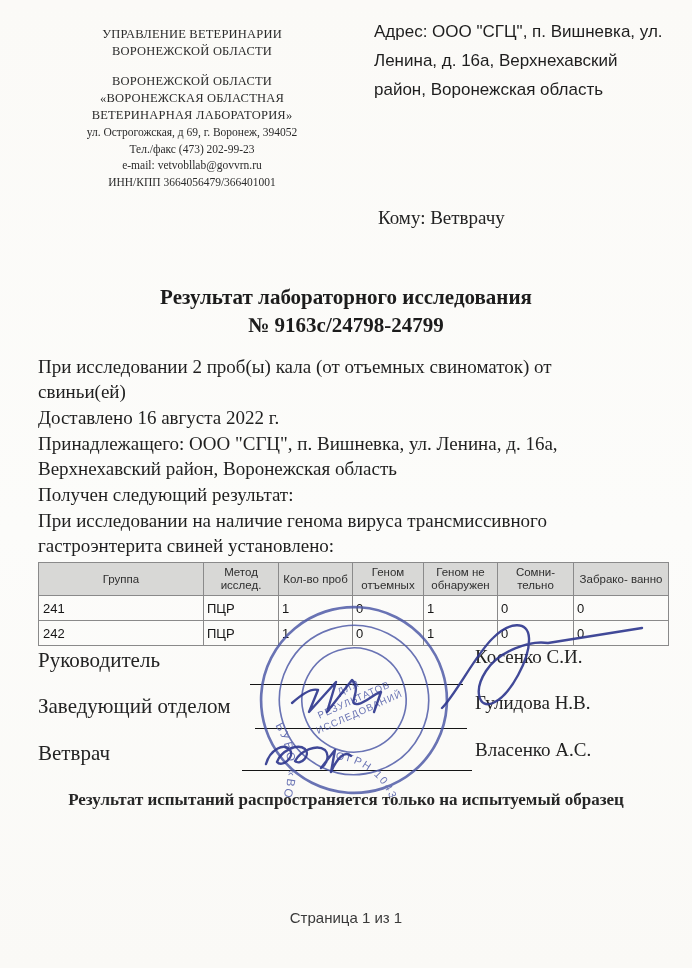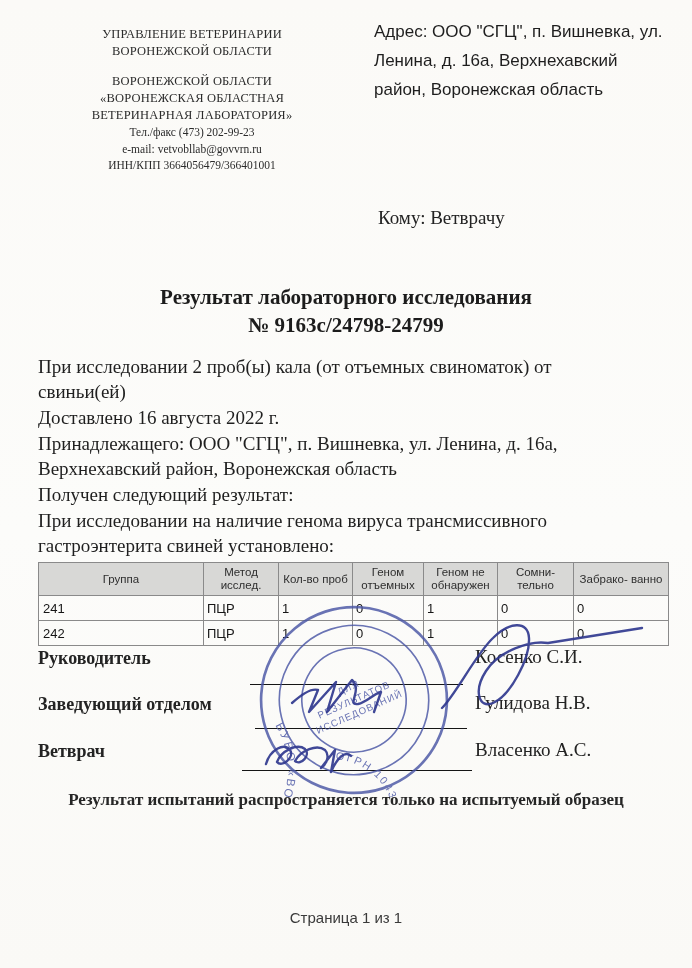--- a/index.html
+++ b/index.html
@@ -28,21 +28,21 @@
   .body-text { position:absolute; left:38px; top:354px; width:602px; font-size:19px; line-height:25px; color:#1f1f1f; }
   .body-text p { margin:0 0 1px 0; }
   
   .rtable { position:absolute; left:38px; top:562px; width:630px; border-collapse:collapse;
             font-family:"Liberation Sans", sans-serif; table-layout:fixed; }
   .rtable th { background:#d8d8d6; font-size:11.5px; font-weight:normal; color:#2e2e2e;
                border:1px solid #8a8a8a; padding:3px 2px; line-height:13px; vertical-align:middle; text-align:center; }
   .rtable td { font-size:13px; color:#161616; border:1px solid #8a8a8a; padding:2px 3px; height:20px; text-align:left; }
   .rtable td.left { text-align:left; padding-left:4px; }
   
-  .role { position:absolute; left:38px; font-size:18px;font-weight:bold; }
+  .role { position:absolute; left:38px; font-size:21px; }
   .name { position:absolute; left:475px; font-size:19px; }
   .sigline { position:absolute; height:0; border-top:1.6px solid #151515; }
   .stamp { position:absolute; left:257px; top:603px; width:194px; height:194px; opacity:.82; }
   .ink { position:absolute; left:230px; top:598px; width:432px; height:192px; }
   .footnote { position:absolute; left:0; top:790px; width:692px; text-align:center;
               font-size:17px; font-weight:bold; color:#262626; }
   .pagenum { position:absolute; left:0; top:909px; width:692px; text-align:center;
              font-family:"Liberation Sans", sans-serif; font-size:15px; color:#3a3a3a; }
 </style>
 </head>
@@ -50,20 +50,21 @@
 
 <div class="page">
 
   <div class="org">
     <div class="l">УПРАВЛЕНИЕ ВЕТЕРИНАРИИ</div>
     <div class="l">ВОРОНЕЖСКОЙ ОБЛАСТИ</div>
     <div class="gap"></div>
     <div class="l">ВОРОНЕЖСКОЙ ОБЛАСТИ</div>
     <div class="l">«ВОРОНЕЖСКАЯ ОБЛАСТНАЯ</div>
     <div class="l">ВЕТЕРИНАРНАЯ ЛАБОРАТОРИЯ»</div>
+    <div class="s">ул. Острогожская, д 69, г. Воронеж, 394052</div>
     <div class="s">Тел./факс  (473) 202-99-23</div>
     <div class="s">e-mail:  vetvobllab@govvrn.ru</div>
     <div class="s">ИНН/КПП 3664056479/366401001</div>
   </div>
 
   <div class="addr">Адрес: ООО "СГЦ", п. Вишневка, ул. Ленина, д. 16а, Верхнехавский район, Воронежская область</div>
   <div class="komu">Кому: Ветврачу</div>
 
 
   <div class="title">

